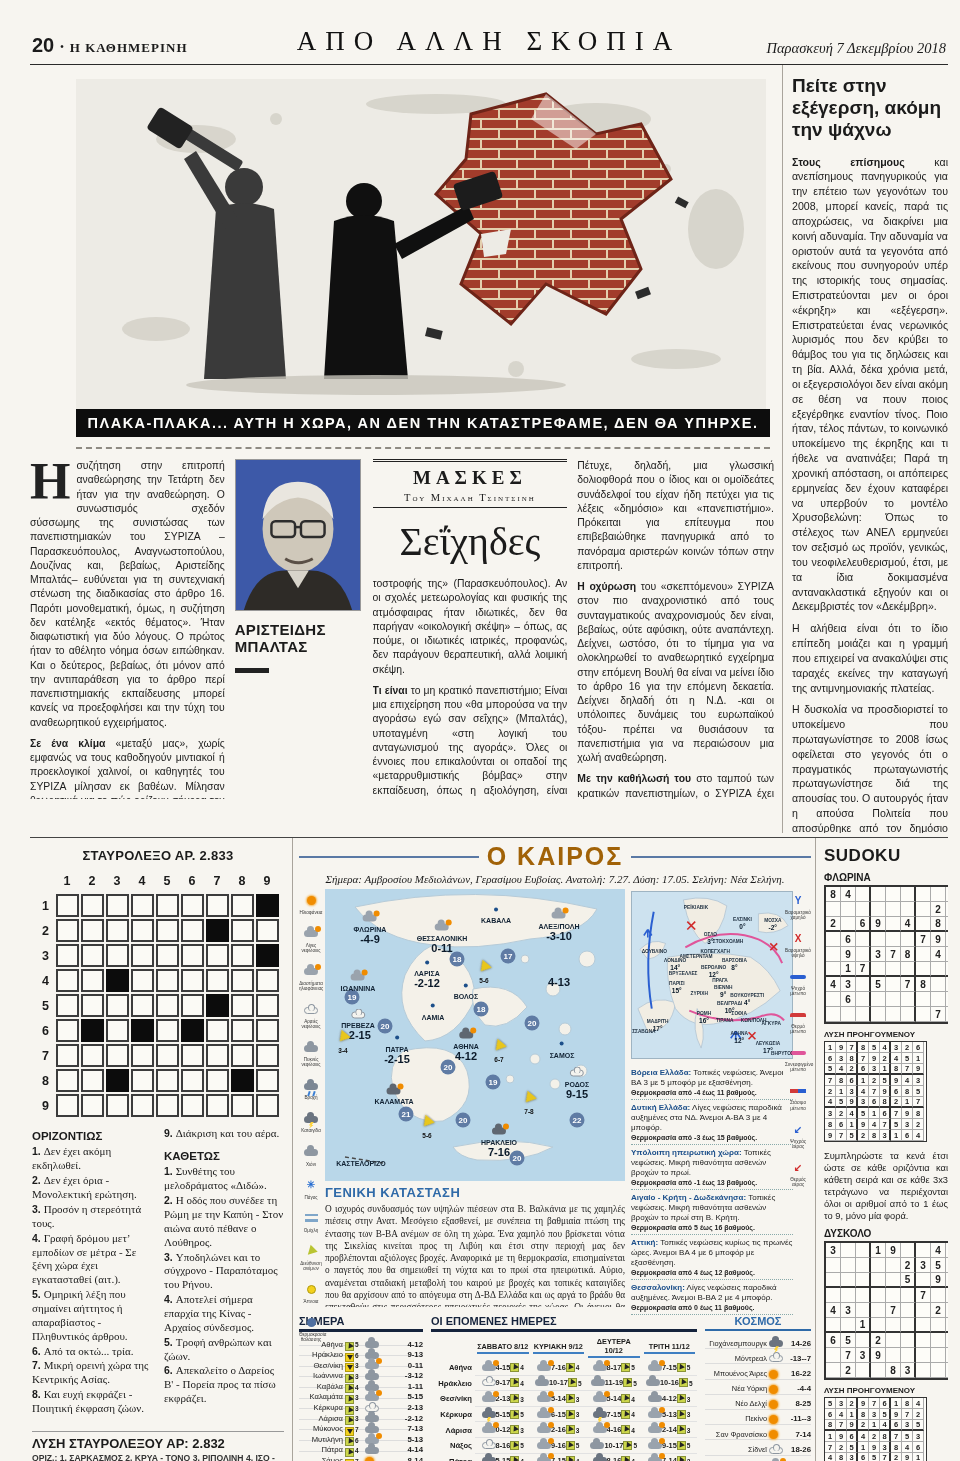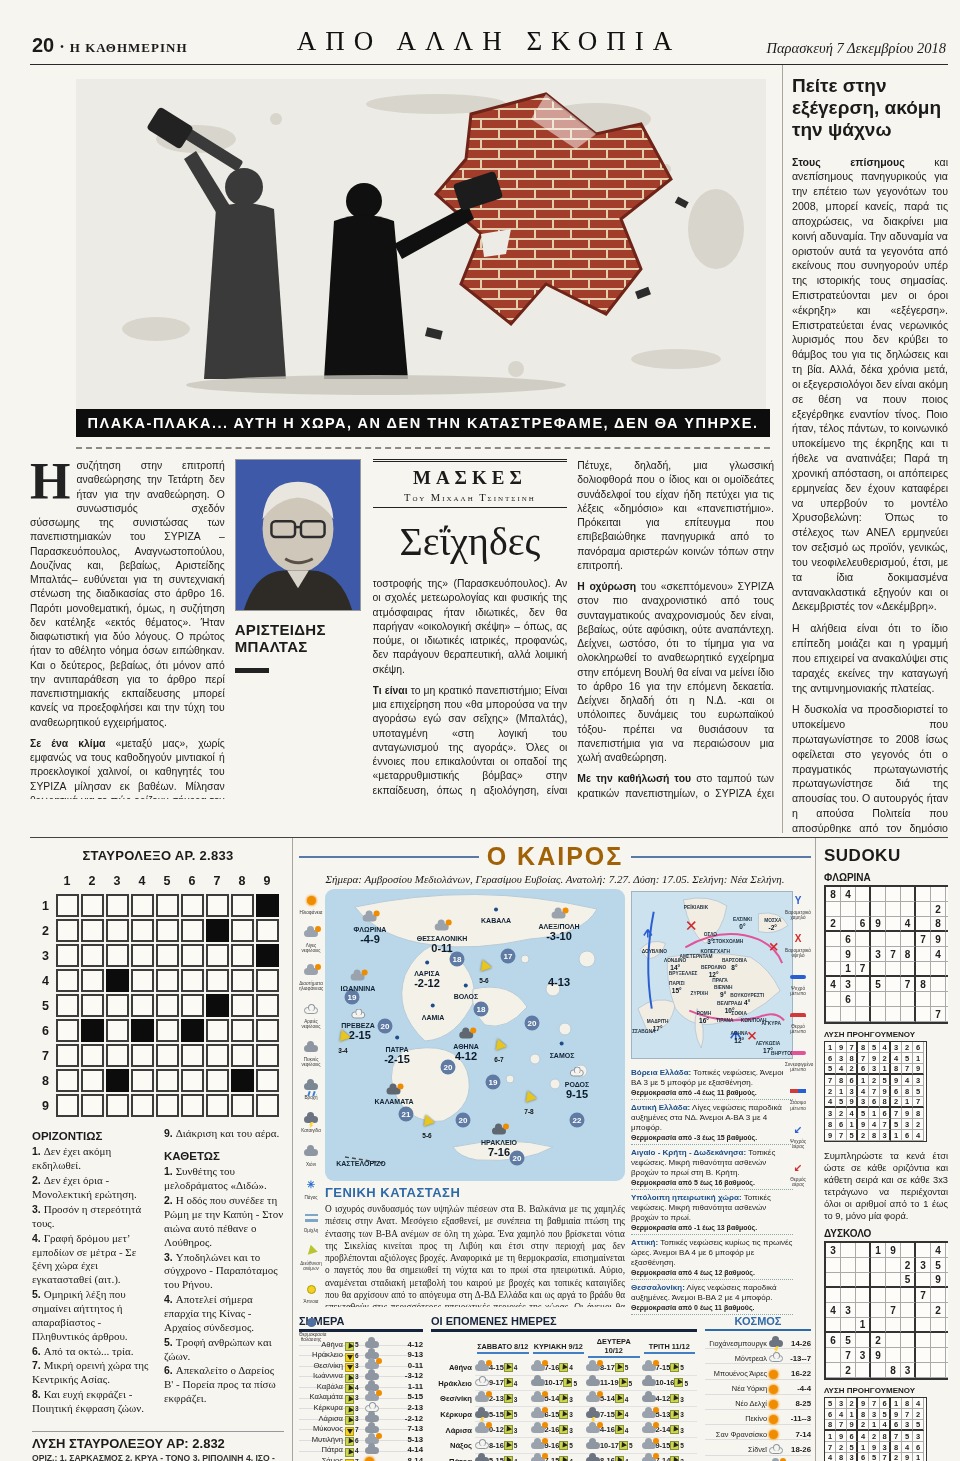--- a/index.html
+++ b/index.html
@@ -76,21 +76,21 @@
   
   .w-header{display:flex;align-items:center;gap:8px;margin-top:2px;}
   .w-header .rule{flex:1;border-top:2px solid #5a79a5;}
   .w-title{font-family:Liberation Sans, sans-serif;font-size:25px;color:#a16207;margin:0;font-weight:bold;letter-spacing:2px;}
   .w-saints{font-family:"Liberation Serif",serif;font-style:italic;font-size:11px;text-align:center;margin:2px 0 4px 0;}
   .w-map-area{position:relative;height:420px;}
   .legend-left{position:absolute;left:0;top:2px;width:24px;}
   .legend-right{position:absolute;right:0;top:2px;width:26px;}
   .lg-item{margin-bottom:9px;text-align:center;}
   .lg-item .lab{display:block;font-size:4.6px;color:#333;line-height:1.1;margin-top:1px;}
-  .greece-map{position:absolute;left:26px;top:0;width:300px;height:292px;background:#b9d7e9;overflow:hidden;border-radius:9px;}
+  .greece-map{position:absolute;left:26px;top:0;width:300px;height:292px;background:#b9d7e9;overflow:hidden;}
   .map-svg{position:absolute;left:0;top:0;width:100%;height:100%;}
   .station{position:absolute;transform:translate(-50%,-50%);text-align:center;line-height:1;z-index:3;}
   .station .nm{font-size:7px;font-weight:bold;color:#123;display:block;white-space:nowrap;}
   .station .tp{font-size:11px;font-weight:bold;color:#0b1a2a;display:block;margin-top:1px;white-space:nowrap;}
   .sea-t{position:absolute;transform:translate(-50%,-50%);width:15px;height:15px;border-radius:50%;background:#5f7ba4;
          color:#fff;font-size:8px;font-weight:bold;display:flex;align-items:center;justify-content:center;z-index:2;}
   .wind-a{position:absolute;transform:translate(-50%,-50%);text-align:center;z-index:3;}
   .wind-a .ar{display:inline-block;width:0;height:0;border-top:10px solid #e8c61c;border-left:6px solid transparent;
               border-right:6px solid transparent;transform:rotate(40deg);filter:drop-shadow(0 0 1px #555);}
   .wind-a .wl{display:block;font-size:6.5px;font-weight:bold;color:#111;}
@@ -110,21 +110,21 @@
   .w-tables{display:flex;gap:8px;margin-top:6px;height:180px;}
   .tbl-h{font-size:11px;font-weight:bold;color:#15233c;border-bottom:3px solid #15233c;padding-bottom:2px;margin-bottom:3px;}
   .today{width:124px;}
   .t-row{display:grid;grid-template-columns:46px 20px 20px 1fr;align-items:center;border-bottom:1px solid #ddd;height:10.6px;}
   .t-row .c{font-size:7.6px;text-align:right;padding-right:2px;white-space:nowrap;}
   .t-row .t{font-size:7.8px;font-weight:bold;text-align:right;}
   .next{flex:1;}
   .next-grid{display:grid;grid-template-columns:44px repeat(4,1fr);align-items:center;}
   .nd-h{font-size:7.3px;font-weight:bold;text-align:center;border-bottom:2px solid #3f7fc2;padding-bottom:1px;margin:2px 2px;}
   .nd-city{font-size:7.6px;font-weight:bold;text-align:right;padding-right:3px;white-space:nowrap;}
-  .nd-cell{display:flex;align-items:center;gap:0;font-size:7.4px;border-bottom:1px solid #e2e2e2;height:15.6px;}
+  .nd-cell{display:flex;align-items:center;justify-content:center;gap:0;font-size:7.4px;border-bottom:1px solid #e2e2e2;height:15.6px;}
   .nd-cell .tt{font-weight:bold;white-space:nowrap;}
   .world{width:106px;}
   .world .tbl-h{color:#2f6aa8;text-align:center;border-bottom:2px solid #2f6aa8;}
   .w-row{display:grid;grid-template-columns:1fr 16px 26px;align-items:center;border-bottom:1px solid #ddd;height:15.2px;}
   .w-row .c{font-size:7.4px;text-align:right;padding-right:2px;white-space:nowrap;}
   .w-row .t{font-size:7.8px;font-weight:bold;text-align:right;white-space:nowrap;}
 
   
   .i{display:inline-block;position:relative;vertical-align:middle;}
   .i-dot{width:4px;height:4px;border-radius:50%;background:#1c4f8a;}
@@ -577,26 +577,26 @@
         <div class="regions" id="regions">
             <div class="rg">
               <div class="rg-t"><b>Βόρεια Ελλάδα:</b> Τοπικές νεφώσεις. Άνεμοι ΒΑ 3 με 5 μποφόρ με εξασθένηση.</div>
               <div class="rg-temp">Θερμοκρασία από -4 έως 11 βαθμούς.</div>
             </div>
             <div class="rg">
               <div class="rg-t"><b>Δυτική Ελλάδα:</b> Λίγες νεφώσεις παροδικά αυξημένες στα ΝΔ. Άνεμοι Α-ΒΑ 3 με 4 μποφόρ.</div>
               <div class="rg-temp">Θερμοκρασία από -3 έως 15 βαθμούς.</div>
             </div>
             <div class="rg">
+              <div class="rg-t"><b>Υπόλοιπη ηπειρωτική χώρα:</b> Τοπικές νεφώσεις. Μικρή πιθανότητα ασθενών βροχών το πρωί.</div>
+              <div class="rg-temp">Θερμοκρασία από -1 έως 13 βαθμούς.</div>
+            </div>
+            <div class="rg">
               <div class="rg-t"><b>Αιγαίο - Κρήτη - Δωδεκάνησα:</b> Τοπικές νεφώσεις. Μικρή πιθανότητα ασθενών βροχών το πρωί στη Β. Κρήτη.</div>
               <div class="rg-temp">Θερμοκρασία από 5 έως 16 βαθμούς.</div>
-            </div>
-            <div class="rg">
-              <div class="rg-t"><b>Υπόλοιπη ηπειρωτική χώρα:</b> Τοπικές νεφώσεις. Μικρή πιθανότητα ασθενών βροχών το πρωί.</div>
-              <div class="rg-temp">Θερμοκρασία από -1 έως 13 βαθμούς.</div>
             </div>
             <div class="rg">
               <div class="rg-t"><b>Αττική:</b> Τοπικές νεφώσεις κυρίως τις πρωινές ώρες. Άνεμοι ΒΑ 4 με 6 μποφόρ με εξασθένηση.</div>
               <div class="rg-temp">Θερμοκρασία από 4 έως 12 βαθμούς.</div>
             </div>
             <div class="rg">
               <div class="rg-t"><b>Θεσσαλονίκη:</b> Λίγες νεφώσεις παροδικά αυξημένες. Άνεμοι Β-ΒΑ 2 με 4 μποφόρ.</div>
               <div class="rg-temp">Θερμοκρασία από 0 έως 11 βαθμούς.</div>
             </div>
           </div>

